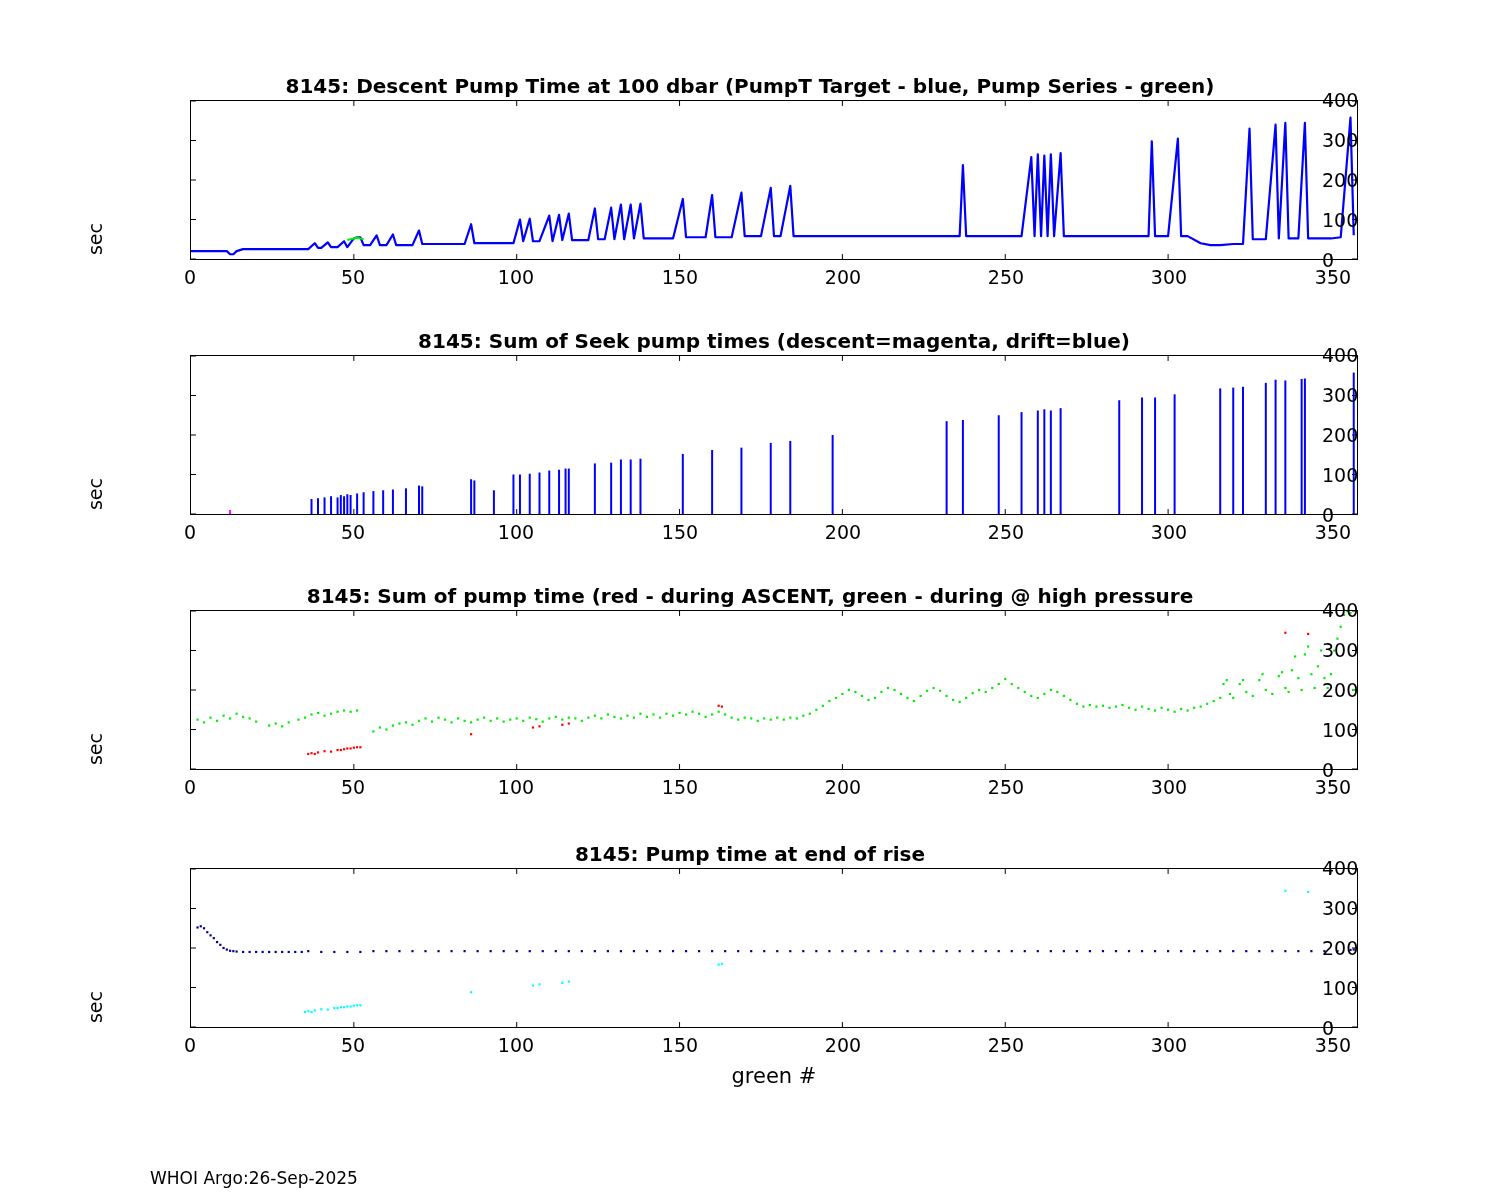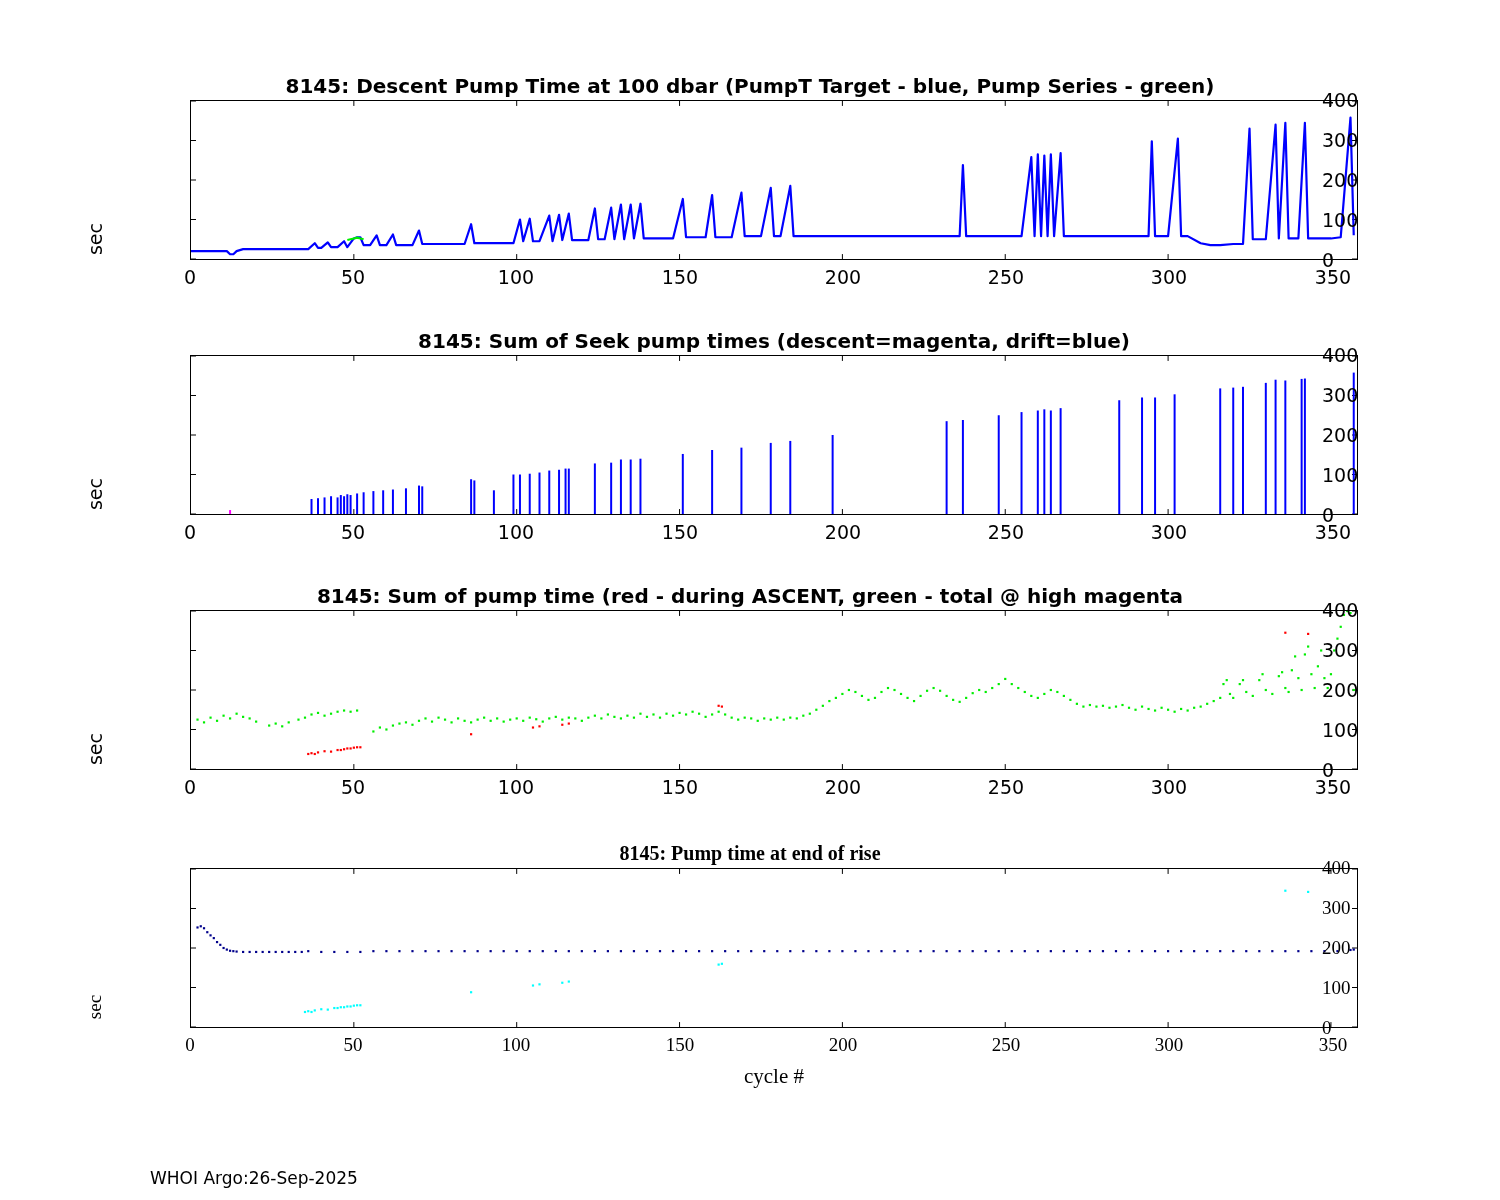--- a/index.html
+++ b/index.html
@@ -249,21 +249,21 @@
       <div class="xtick-label" style="left:516px; top:198px;">100</div>
       <div class="xtick-label" style="left:680px; top:198px;">150</div>
       <div class="xtick-label" style="left:843px; top:198px;">200</div>
       <div class="xtick-label" style="left:1006px; top:198px;">250</div>
       <div class="xtick-label" style="left:1169px; top:198px;">300</div>
       <div class="xtick-label" style="left:1333px; top:198px;">350</div>
     </div>
   </div>
 
   <div class="panel" style="left:0px; top:570px; width:1500px; height:240px;">
-    <div class="panel-title" style="top:6px;">8145: Sum of pump time (red - during ASCENT, green - total @ high magenta</div>
+    <div class="panel-title" style="top:6px;">8145: Sum of pump time (red - during ASCENT, green - during @ high pressure</div>
     <div class="ylabel" style="left:65px; top:160px; width:60px;">sec</div>
     <div class="plot-box" style="left:190px; top:32px; width:1168px; height:160px;">
       <svg class="series" viewBox="0 0 1168 160" preserveAspectRatio="none">
           <line x1="163.12849162011173" y1="160" x2="163.12849162011173" y2="155" stroke="#000" stroke-width="1"></line>
           <line x1="163.12849162011173" y1="0" x2="163.12849162011173" y2="5" stroke="#000" stroke-width="1"></line>
           <line x1="326.25698324022346" y1="160" x2="326.25698324022346" y2="155" stroke="#000" stroke-width="1"></line>
           <line x1="326.25698324022346" y1="0" x2="326.25698324022346" y2="5" stroke="#000" stroke-width="1"></line>
           <line x1="489.3854748603352" y1="160" x2="489.3854748603352" y2="155" stroke="#000" stroke-width="1"></line>
           <line x1="489.3854748603352" y1="0" x2="489.3854748603352" y2="5" stroke="#000" stroke-width="1"></line>
           <line x1="652.5139664804469" y1="160" x2="652.5139664804469" y2="155" stroke="#000" stroke-width="1"></line>
@@ -512,21 +512,21 @@
       <div class="xtick-label" style="left:353px; top:198px;">50</div>
       <div class="xtick-label" style="left:516px; top:198px;">100</div>
       <div class="xtick-label" style="left:680px; top:198px;">150</div>
       <div class="xtick-label" style="left:843px; top:198px;">200</div>
       <div class="xtick-label" style="left:1006px; top:198px;">250</div>
       <div class="xtick-label" style="left:1169px; top:198px;">300</div>
       <div class="xtick-label" style="left:1333px; top:198px;">350</div>
     </div>
   </div>
 
-  <div class="panel" style="left:0px; top:828px; width:1500px; height:280px;font-family:Liberation Serif, serif;">
+  <div class="panel" style="left:0px; top:828px; width:1500px; height:280px;">
     <div class="panel-title" style="top:6px;">8145: Pump time at end of rise</div>
     <div class="ylabel" style="left:65px; top:160px; width:60px;">sec</div>
     <div class="plot-box" style="left:190px; top:32px; width:1168px; height:160px;">
       <svg class="series" viewBox="0 0 1168 160" preserveAspectRatio="none">
           <line x1="163.12849162011173" y1="160" x2="163.12849162011173" y2="155" stroke="#000" stroke-width="1"></line>
           <line x1="163.12849162011173" y1="0" x2="163.12849162011173" y2="5" stroke="#000" stroke-width="1"></line>
           <line x1="326.25698324022346" y1="160" x2="326.25698324022346" y2="155" stroke="#000" stroke-width="1"></line>
           <line x1="326.25698324022346" y1="0" x2="326.25698324022346" y2="5" stroke="#000" stroke-width="1"></line>
           <line x1="489.3854748603352" y1="160" x2="489.3854748603352" y2="155" stroke="#000" stroke-width="1"></line>
           <line x1="489.3854748603352" y1="0" x2="489.3854748603352" y2="5" stroke="#000" stroke-width="1"></line>
@@ -689,18 +689,18 @@
     <div class="xtick-labels">
       <div class="xtick-label" style="left:190px; top:198px;">0</div>
       <div class="xtick-label" style="left:353px; top:198px;">50</div>
       <div class="xtick-label" style="left:516px; top:198px;">100</div>
       <div class="xtick-label" style="left:680px; top:198px;">150</div>
       <div class="xtick-label" style="left:843px; top:198px;">200</div>
       <div class="xtick-label" style="left:1006px; top:198px;">250</div>
       <div class="xtick-label" style="left:1169px; top:198px;">300</div>
       <div class="xtick-label" style="left:1333px; top:198px;">350</div>
     </div>
-    <div class="xlabel" style="left:190px; top:228px; width:1168px;">cycle #</div>
+    <div class="xlabel" style="left:190px; top:228px; width:1168px;">green #</div>
   </div>
 
   <div class="footer">WHOI Argo:26-Sep-2025</div>
 
 </div>
 
 </body></html>

